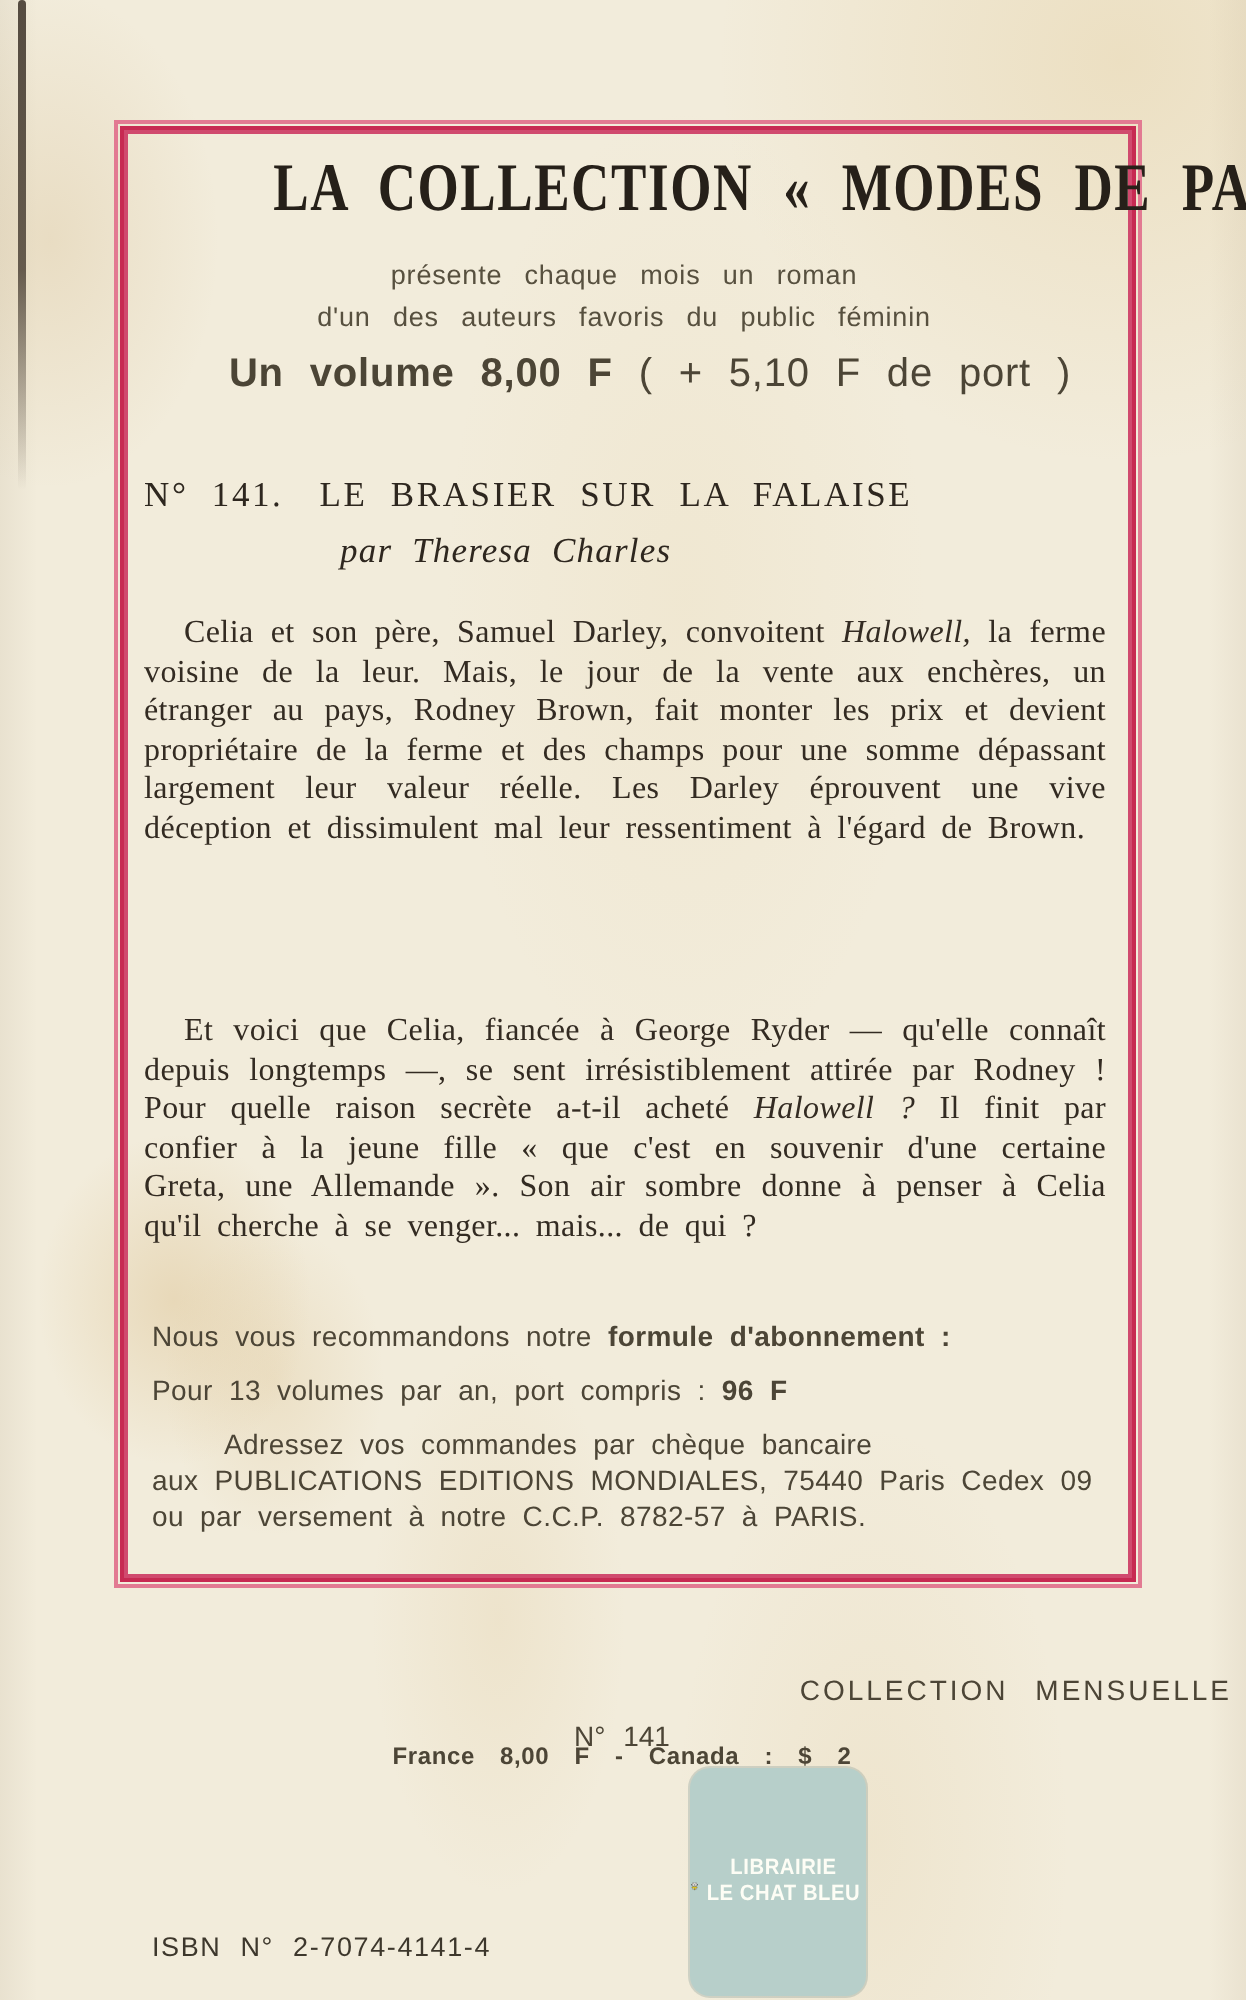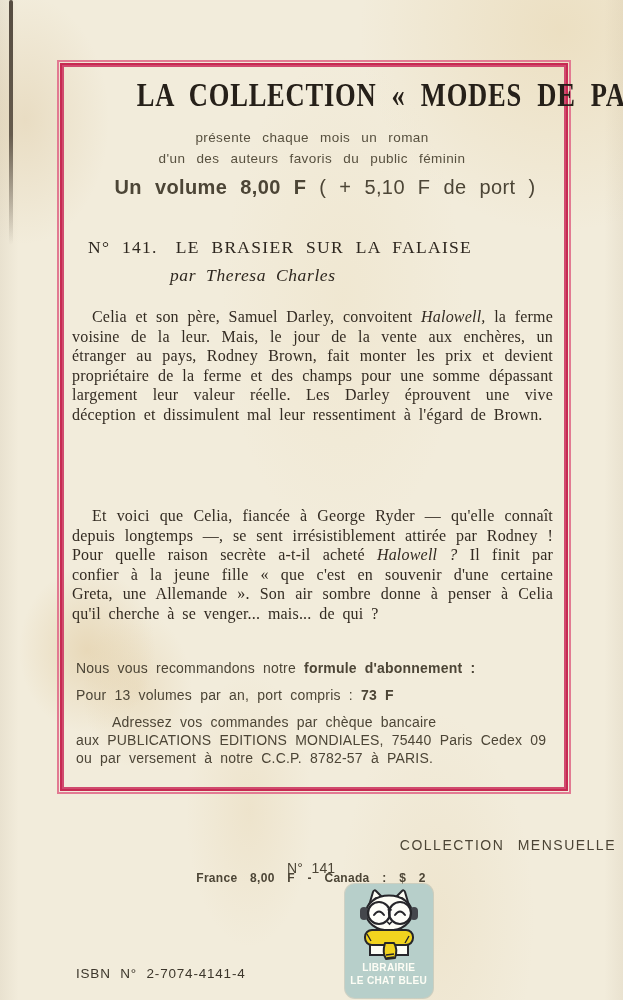--- a/index.html
+++ b/index.html
@@ -36,21 +36,21 @@
   .title .squeeze{display:inline-block;transform:scaleX(.78);transform-origin:50% 50%;
     letter-spacing:1px;word-spacing:10px;}
   .tagline{position:absolute;left:57px;width:510px;text-align:center;
     font-family:"Liberation Sans", sans-serif;font-size:13.5px;color:#57503f;
     letter-spacing:.4px;word-spacing:7px;}
   .tag1{top:130px;} .tag2{top:151px;}
   .price{top:176px;font-size:20px;color:#4c4536;margin-left:13px;}
   .b{font-weight:bold;}
   .it{font-style:italic;}
   
-  .bookline{position:absolute;left:88px;top:237px;font-size:17.5px;color:#2e271f;
+  .bookline{position:absolute;left:72px;top:237px;font-size:17.5px;color:#2e271f;
     letter-spacing:1.3px;word-spacing:6px;white-space:nowrap;}
   .booknum{margin-right:18px;}
   .author{position:absolute;left:170px;top:265px;font-style:italic;font-size:17.5px;
     color:#2e271f;letter-spacing:.6px;word-spacing:5px;}
   
   .para{position:absolute;left:72px;width:481px;font-size:16px;line-height:19.5px;
     text-align:justify;text-indent:20px;color:#332b22;word-spacing:3.5px;letter-spacing:.2px;}
   .p1{top:307px;} .p2{top:472px;margin-top:34px;}
   
   .subline{position:absolute;left:76px;font-family:Liberation Sans, sans-serif;
@@ -61,21 +61,21 @@
     font-family:"Liberation Sans", sans-serif;color:#4c4536;white-space:nowrap;}
   .f-coll{top:837px;font-size:14px;letter-spacing:1.5px;word-spacing:8px;text-align:right;}
   .f-price{top:871px;font-size:12px;font-weight:bold;word-spacing:9px;letter-spacing:.3px;}
   .f-num{top:860px;font-size:14px;word-spacing:5px;}
   .isbn{position:absolute;left:76px;top:966px;font-family:"Liberation Sans", sans-serif;
     font-size:13.5px;color:#3d372c;letter-spacing:.8px;word-spacing:5px;}
   
   .sticker{position:absolute;left:345px;top:884px;width:88px;height:114px;
     background:#b7cfca;border-radius:10px;
     box-shadow:0 0 0 1px rgba(140,160,155,.35);
-    display:flex;flex-direction:column;align-items:center;}
+    display:flex;flex-direction:row;align-items:center;}
   .sticker svg{display:block;margin-top:3px;}
   .sticker-text{font-family:"Liberation Sans", sans-serif;font-weight:bold;color:#fdfdf5;
     font-size:11px;line-height:13px;text-align:center;letter-spacing:.3px;
     transform:scaleX(.92);white-space:nowrap;}
 </style>
 </head>
 <body>
 
 <div class="page">
 
@@ -96,21 +96,21 @@
 
   <div class="bookline">
     <span class="booknum">N° 141.</span><span>LE BRASIER SUR LA FALAISE</span>
   </div>
   <div class="author">par Theresa Charles</div>
 
   <div class="para p1"><span>Celia et son père, Samuel Darley, convoitent </span><span class="it">Halowell,</span><span> la ferme voisine de la leur. Mais, le jour de la vente aux enchères, un étranger au pays, Rodney Brown, fait monter les prix et devient propriétaire de la ferme et des champs pour une somme dépassant largement leur valeur réelle. Les Darley éprouvent une vive déception et dissimulent mal leur ressentiment à l'égard de Brown.</span></div>
   <div class="para p2"><span>Et voici que Celia, fiancée à George Ryder — qu'elle connaît depuis longtemps —, se sent irrésistiblement attirée par Rodney ! Pour quelle raison secrète a-t-il acheté </span><span class="it">Halowell ?</span><span> Il finit par confier à la jeune fille « que c'est en souvenir d'une certaine Greta, une Allemande ». Son air sombre donne à penser à Celia qu'il cherche à se venger... mais... de qui ?</span></div>
 
   <div class="subline s1"><span>Nous vous recommandons notre </span><span class="b">formule d'abonnement :</span></div>
-  <div class="subline s2"><span>Pour 13 volumes par an, port compris : </span><span class="b">73 F</span></div>
+  <div class="subline s2"><span>Pour 13 volumes par an, port compris : </span><span class="b">96 F</span></div>
   <div class="subline s3">Adressez vos commandes par chèque bancaire</div>
   <div class="subline s4">aux PUBLICATIONS EDITIONS MONDIALES, 75440 Paris Cedex 09</div>
   <div class="subline s5">ou par versement à notre C.C.P. 8782-57 à PARIS.</div>
 
   <div class="footline f-coll">COLLECTION MENSUELLE</div>
   <div class="footline f-price">France 8,00 F - Canada : $ 2</div>
   <div class="footline f-num">N° 141</div>
   <div class="isbn">ISBN N° 2-7074-4141-4</div>
 
   <div class="sticker">

